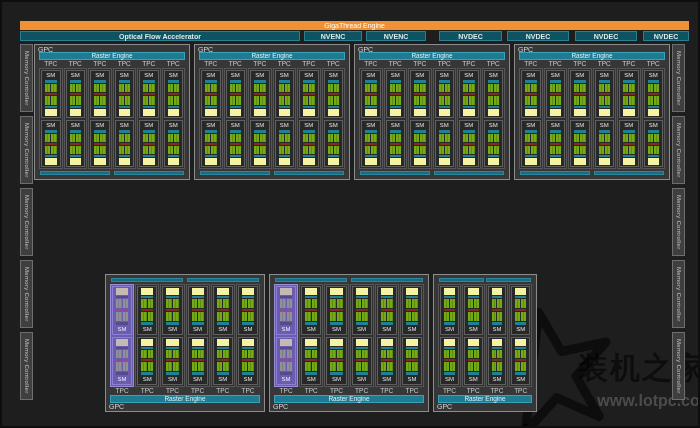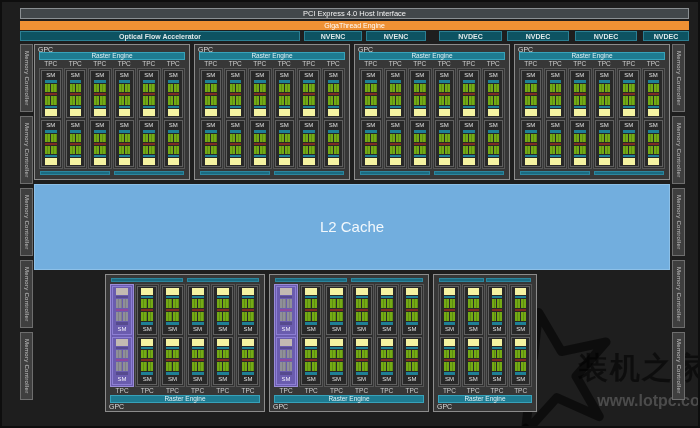--- a/index.html
+++ b/index.html
@@ -69,34 +69,32 @@
   .wm-star{position:absolute;left:-12px;top:-14px;}
   .wm-cn{position:absolute;right:-8px;top:28px;font-size:30px;font-weight:bold;letter-spacing:2px;
     color:rgba(0,0,0,.55);white-space:nowrap;}
   .wm-url{position:absolute;right:-16px;top:72px;font-size:16px;font-weight:bold;
     color:rgba(130,130,130,.45);white-space:nowrap;}
 </style>
 </head>
 <body>
 
 <div id="stage" style="--c-pci: #42474a; --c-orange: #ef9134; --c-teal: #0d5362; --c-rasterteal: #1e7b91; --c-green: #74aa15; --c-yellow: #f5f3a1; --c-red: #7d2d22; --c-smteal: #1f8096; --c-l2: #72aede; --c-purple: #6a5cae; --c-gpc: #373737; --c-mc: #3f3f3f;">
-  <div class="hbar pci">PCI Express 4.0 Host Interface</div>
   <div class="hbar giga">GigaThread Engine</div>
   <div class="hbar media-row">
     <div class="tealbox ofa">Optical Flow Accelerator</div>
 
   <div class="tealbox" style="width: 58px; margin-left: 4px;">NVENC</div>
       <div class="tealbox" style="width: 60px; margin-left: 4px;">NVENC</div>
       <div class="tealbox" style="width: 63px; margin-left: 13px;">NVDEC</div>
       <div class="tealbox" style="width: 62px; margin-left: 5px;">NVDEC</div>
       <div class="tealbox" style="width: 62px; margin-left: 6px;">NVDEC</div>
       <div class="tealbox" style="width: 46px; margin-left: 6px;">NVDEC</div>
     </div>
 
-  <div class="abs l2">L2 Cache</div>
 
   <div class="wm">
     <svg class="wm-star" width="130" height="130" viewBox="0 0 100 100" style="transform:rotate(-12deg);">
       <path d="M50 4 L61 37 L96 37 L68 58 L79 92 L50 71 L21 92 L32 58 L4 37 L39 37 Z" fill="none" stroke="rgba(0,0,0,0.55)" stroke-width="7" stroke-linejoin="round"></path>
       <path d="M22 88 C10 96 12 108 26 108 C16 114 18 124 28 124" fill="none" stroke="rgba(0,0,0,0.55)" stroke-width="5" stroke-linecap="round"></path>
     </svg>
     <div class="wm-cn">装机之家</div>
     <div class="wm-url">www.lotpc.com</div>
   </div>
 <div class="mc" style="left: 18px; top: 42px;">Memory Controller</div>

